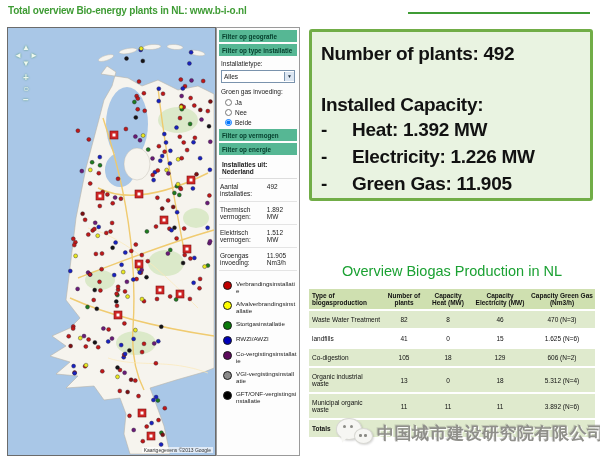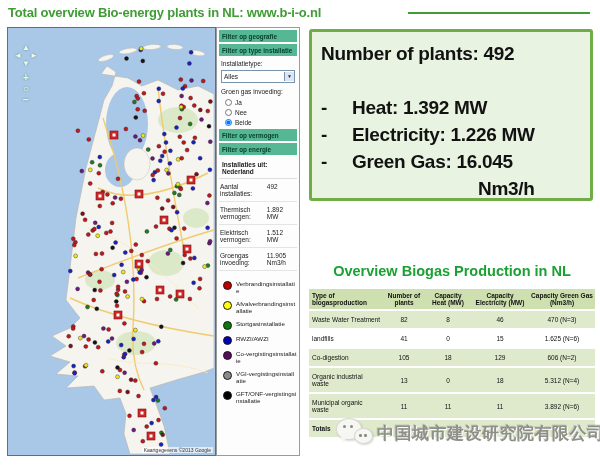--- a/index.html
+++ b/index.html
@@ -1,20 +1,20 @@
 <!DOCTYPE html>
 <html><head>
 <meta charset="utf-8">
 <style>
   html,body{margin:0;padding:0;background:#fff;}
   #page{position:relative;width:600px;height:465px;overflow:hidden;background:#fff;
         font-family:"Liberation Sans",sans-serif;outline:1px solid #d6d6d6;}
 
   
-  .title{position:absolute;left:8px;top:5px;font-size:13px;font-weight:bold;color:#3f9c35;letter-spacing:-0.2px;}
+  .title{position:absolute;left:8px;top:5px;font-size:10px;font-weight:bold;color:#3f9c35;letter-spacing:-0.2px;}
   .topline{position:absolute;left:408px;top:12px;width:182px;height:2px;background:#3f9c35;}
 
   
   .map-wrap{position:absolute;left:7px;top:27px;width:209px;height:429px;border:1px solid #6b6b6b;box-sizing:border-box;background:#a9c7e7;}
   .map-wrap svg{display:block;width:100%;height:100%;}
   .pan{position:absolute;left:6px;top:16px;width:24px;height:24px;color:#eef8ef;text-shadow:0 0 2px #3c8a5a;font-size:8px;line-height:8px;}
   .pan span{position:absolute;}
   .zoomctl{position:absolute;left:12px;top:44px;width:12px;color:#eef8ef;text-shadow:0 0 2px #3c8a5a;font-size:10px;font-weight:bold;text-align:center;line-height:11px;}
   .attr{position:absolute;right:2px;bottom:2px;font-size:5px;color:#333;background:rgba(255,255,255,.65);padding:0 2px;white-space:nowrap;}
 
@@ -38,21 +38,21 @@
   .llabel{font-size:6.2px;line-height:7.5px;word-break:break-all;}
 
   
   .infobox{position:absolute;left:309px;top:29px;width:284px;height:172px;background:#e9f3e1;border:3px solid #71ad47;border-radius:3px;box-sizing:border-box;padding:11px 8px 0 9px;font-weight:bold;font-size:19px;color:#121212;letter-spacing:-0.3px;}
   .ib-line1{margin-bottom:29px;}
   .bullet{display:flex;line-height:27px;}
   .bullet::before{content:"-";width:31px;flex:0 0 auto;}
   .ib-unit{margin-left:157px;line-height:27px;}
 
   
-  .table-title{position:absolute;left:309px;top:263px;width:286px;text-align:center;font-size:14.5px;font-weight:bold;color:#1ba133;}
+  .table-title{position:absolute;left:309px;top:263px;width:286px;text-align:center;font-size:14.5px;font-weight:normal;color:#1ba133;}
   .btable{position:absolute;left:309px;top:287px;width:286px;border-collapse:separate;border-spacing:0 2px;font-size:6.5px;color:#111;}
   .btable th{background:#cfe0b0;font-weight:bold;padding:3px 2px;text-align:center;line-height:7px;}
   .btable th:first-child{text-align:left;padding-left:3px;}
   .btable td{background:#dfeacd;padding:5px 2px;text-align:center;}
   .btable td:first-child{text-align:left;padding-left:3px;}
   .btable tbody tr:nth-child(2) td{background:#fff;}
   .btable tbody tr:last-child td:first-child{font-weight:bold;}
 
   
   .watermark{position:absolute;left:336px;top:416px;display:flex;align-items:center;gap:5px;}
@@ -489,24 +489,24 @@
         </div>
         <div class="litem">
           <span class="ldot" style="background: rgb(0, 0, 0);"></span>
           <span class="llabel">GFT/ONF-vergistingsinstallatie</span>
         </div>
       </div>
   </div>
 
   <div class="infobox">
     <div class="ib-line1">Number of plants: 492</div>
+    <div>Installed Capacity:</div>
     <div class="bullet">Heat: 1.392 MW</div>
     <div class="bullet">Electricity: 1.226 MW</div>
-    <div class="bullet">Green Gas: 16.045</div>
-    <div class="ib-unit">Nm3/h</div>
+    <div class="bullet">Green Gas: 11.905</div>
   </div>
 
   <div class="table-title">Overview Biogas Production in NL</div>
   <table class="btable">
     <colgroup>
         <col style="width:74px">
         <col style="width:42px">
         <col style="width:46px">
         <col style="width:58px">
         <col style="width:66px">

